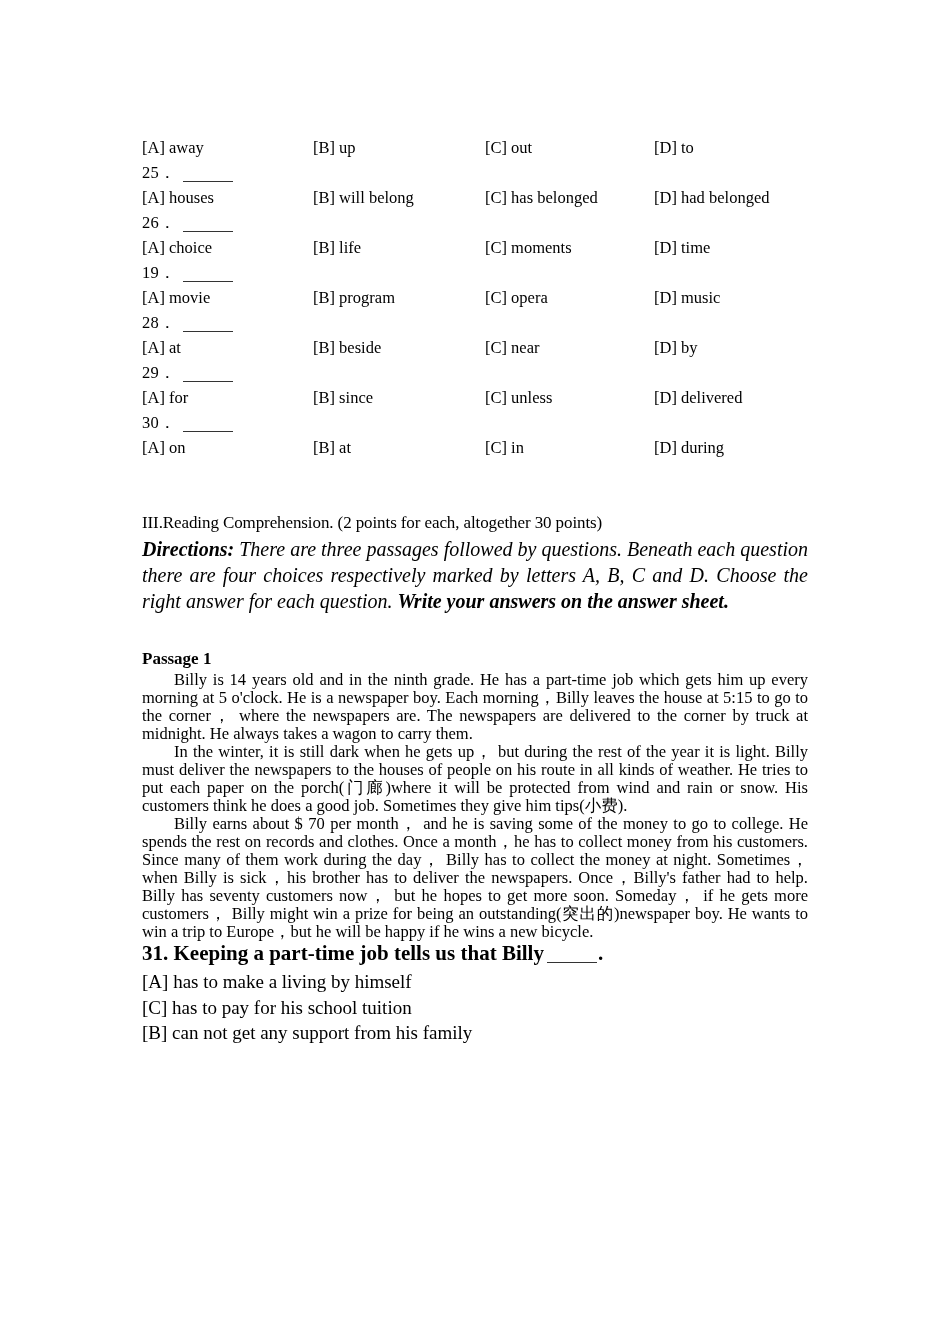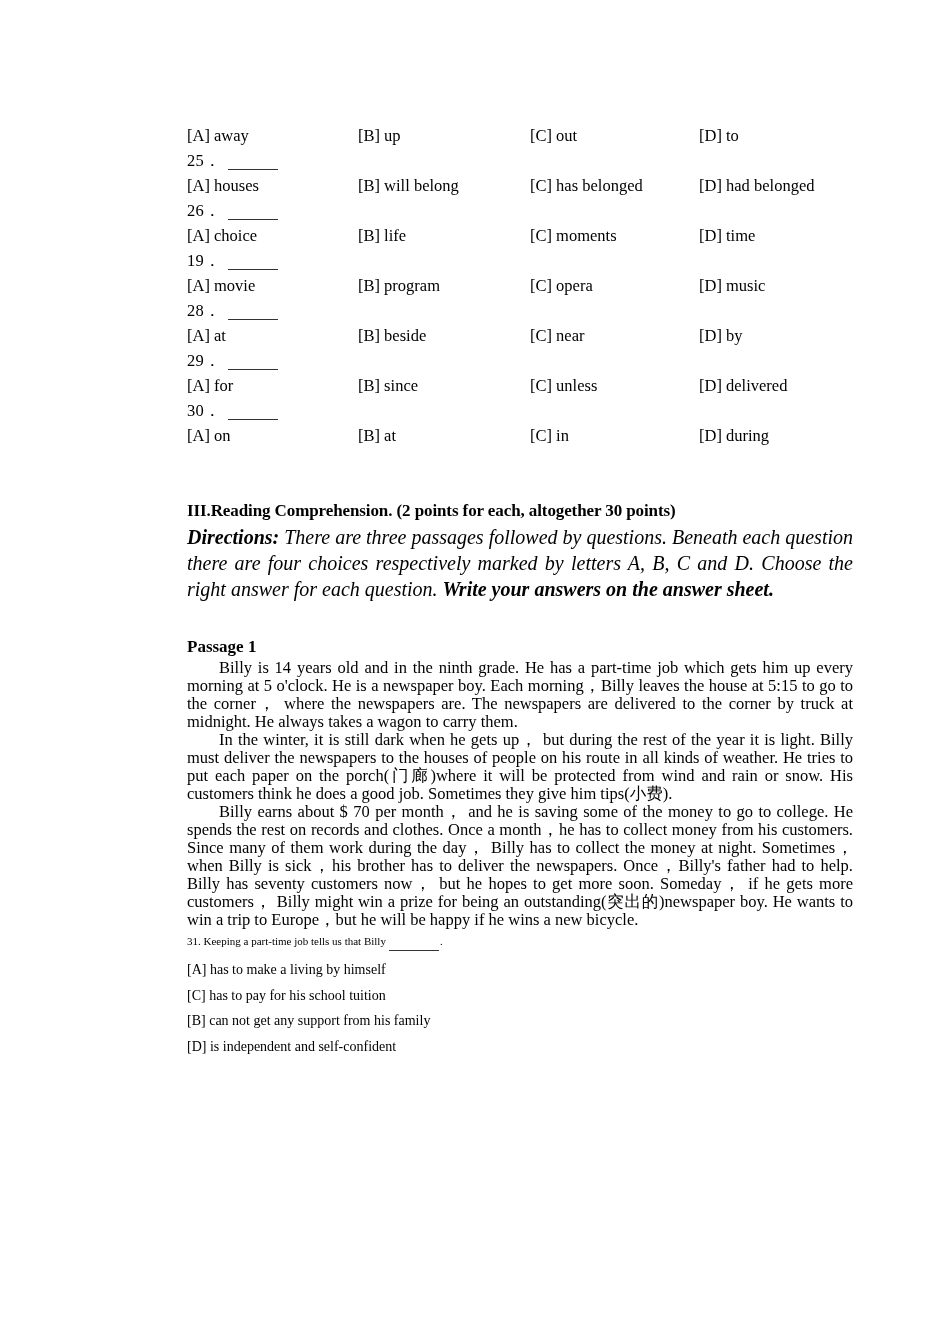--- a/index.html
+++ b/index.html
@@ -11,23 +11,22 @@
     width: 950px;
     height: 1344px;
     position: relative;
     font-family: "Liberation Serif", "DejaVu Serif", serif;
     color: #000000;
     overflow: hidden;
   }
   .page {
     position: absolute;
     left: 142px;
-    top: 0;
+    top: 12px;
     width: 666px;
-    margin-left: 45px;
   }
 
   
   .cloze-grid {
     padding-top: 123px;
   }
   .opt-row {
     display: block;
     position: relative;
     height: 25px;
@@ -59,21 +58,21 @@
     border-bottom: 1.2px solid #333;
     margin-left: 7px;
     margin-bottom: 3px;
     vertical-align: bottom;
     height: 14px;
   }
 
   
   .section-head {
     font-size: 17px;
-    font-weight: bold;
+    font-weight: normal;
     margin-top: 50px;
     line-height: 26px;
     letter-spacing: -0.1px;
   }
   .directions {
     font-size: 20px;
     font-style: italic;
     line-height: 26px;
     text-align: justify;
     text-justify: inter-word;
@@ -99,35 +98,36 @@
     font-size: 16.5px;
     line-height: 18px;
     text-align: justify;
     text-justify: inter-word;
     text-indent: 32px;
     margin: 0;
   }
 
   
   .question {
-    font-size: 11px;
-    line-height: 25px;
-    margin: 0;
-    white-space: nowrap;
+    font-size: 21px;
+    line-height: 25px;
+    margin: 0;
+    white-space: nowrap;
+    font-weight: bold;
   }
   .question .blank {
     display: inline-block;
     width: 50px;
     border-bottom: 1.2px solid #333;
     margin: 0 1px 3px 3px;
     vertical-align: bottom;
     height: 14px;
   }
   .choice-line {
-    font-size: 14px;
+    font-size: 19px;
     line-height: 25px;
     margin: 0;
     white-space: nowrap;
   }
   .choice-list-stacked .choice-line { padding-top: 0px; }
   .q31-list { margin-top: 3px; }
   .q31-list .choice-line { line-height: 25.5px; }
 
   .choice-two-col {
     position: relative;
@@ -235,18 +235,17 @@
   <p class="para">Billy is 14 years old and in the ninth grade. He has a part-time job which gets him up every morning at 5 o'clock. He is a newspaper boy. Each morning，Billy leaves the house at 5:15 to go to the corner， where the newspapers are. The newspapers are delivered to the corner by truck at midnight. He always takes a wagon to carry them.</p>
   <p class="para">In the winter, it is still dark when he gets up， but during the rest of the year it is light. Billy must deliver the newspapers to the houses of people on his route in all kinds of weather. He tries to put each paper on the porch(门廊)where it will be protected from wind and rain or snow. His customers think he does a good job. Sometimes they give him tips(小费).</p>
   <p class="para">Billy earns about $ 70 per month， and he is saving some of the money to go to college. He spends the rest on records and clothes. Once a month，he has to collect money from his customers. Since many of them work during the day， Billy has to collect the money at night. Sometimes，when Billy is sick，his brother has to deliver the newspapers. Once，Billy's father had to help. Billy has seventy customers now， but he hopes to get more soon. Someday， if he gets more customers， Billy might win a prize for being an outstanding(突出的)newspaper boy. He wants to win a trip to Europe，but he will be happy if he wins a new bicycle.</p>
 
   <div class="question"><span>31.</span> <span>Keeping a part-time job tells us that Billy</span><span class="blank"></span><span>.</span></div>
 
   <div class="choice-list-stacked q31-list">
     <div class="choice-line">[A] has to make a living by himself</div>
     <div class="choice-line">[C] has to pay for his school tuition</div>
     <div class="choice-line">[B] can not get any support from his family</div>
-    <div class="choice-line">[D] is independent and self-confident</div>
   </div>
 
 
 
 </div>
 
 </body></html>

